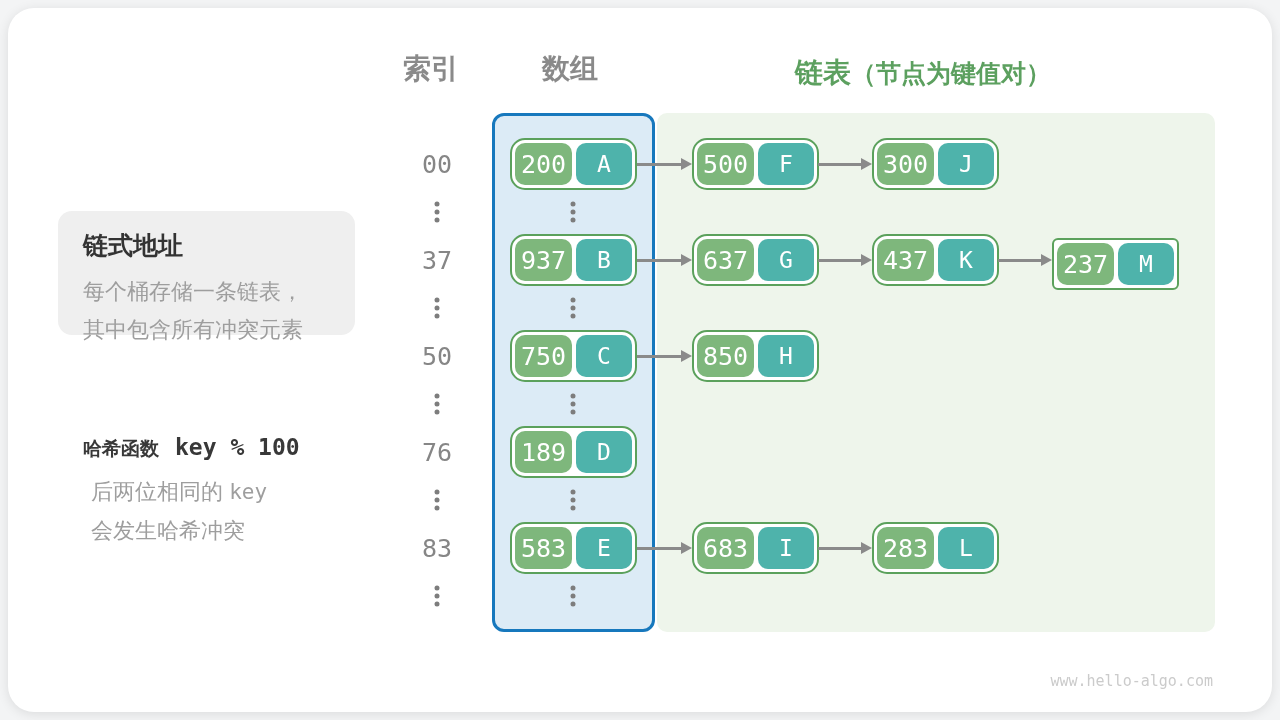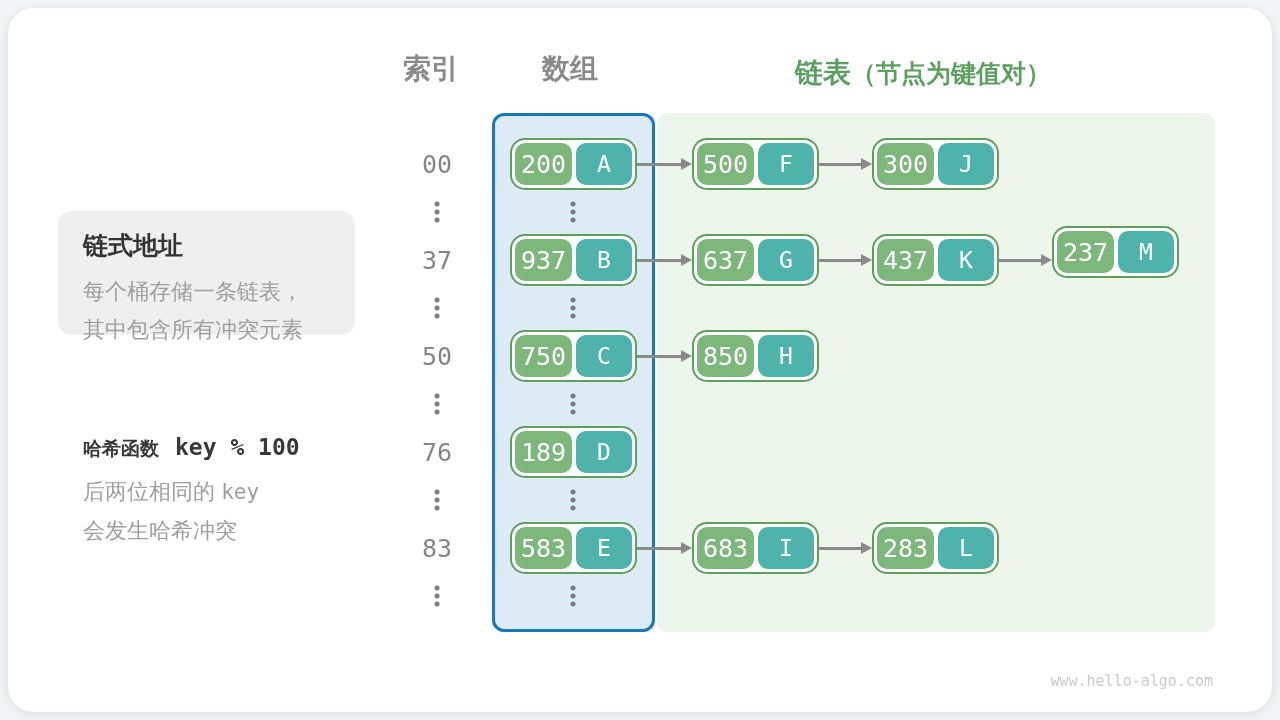--- a/index.html
+++ b/index.html
@@ -17,21 +17,21 @@
 
   
   .info-box{background:var(--box-bg);border-radius:14px;}
   .info-title{font-size:25px;font-weight:bold;color:#333333;white-space:nowrap;}
   .info-line{font-size:22px;color:var(--text-gray);white-space:nowrap;}
 
   
   .hash-title{display:flex;align-items:baseline;gap:16px;white-space:nowrap;}
   .hash-title .zh{font-size:19px;font-weight:bold;color:var(--text-dark);}
   .hash-title .code{font-family:"DejaVu Sans Mono",monospace;font-size:23px;font-weight:bold;color:var(--text-dark);}
-  .hash-line{font-size:22px;color:var(--text-gray);white-space:nowrap;}
+  .hash-line{font-size:22px;color:var(--text-gray);white-space:nowrap;margin-left:8px;}
   .hash-line .code{font-family:"DejaVu Sans Mono",monospace;font-size:21px;}
 
   
   .array-region{background:var(--array-bg);border:3px solid var(--array-border);border-radius:12px;box-sizing:border-box;}
   .list-region{background:var(--list-bg);border-radius:10px;}
 
   
   .index-label{font-family:"DejaVu Sans Mono",monospace;font-size:25px;color:var(--index-gray);white-space:nowrap;}
   .vdots{display:flex;flex-direction:column;gap:3px;align-items:center;}
   .vdots .dot{width:5px;height:5px;border-radius:50%;background:#7d7d7d;}
@@ -108,21 +108,21 @@
         <div class="cell val">G</div>
       </div>
       <div class="abs arrow-line" style="left: 818px; top: 258.5px; width: 45px;"></div>
       <div class="abs arrow-head" style="left: 861px; top: 254px;"></div>
       <div class="abs hash-node" style="left: 872px; top: 234px; justify-content: flex-end;">
         <div class="cell key">437</div>
         <div class="cell val">K</div>
       </div>
       <div class="abs arrow-line" style="left: 998px; top: 258.5px; width: 45px;"></div>
       <div class="abs arrow-head" style="left: 1041px; top: 254px;"></div>
-      <div class="abs hash-node" style="left: 1052px; top: 226px;">
+      <div class="abs hash-node" style="left: 1052px; top: 238px; border-radius: 6px;">
         <div class="cell key">237</div>
         <div class="cell val">M</div>
       </div>
       <div class="abs index-label center" style="left: 437px; top: 356px;">50</div>
       <div class="abs hash-node" style="left: 510px; top: 330px;">
         <div class="cell key">750</div>
         <div class="cell val">C</div>
       </div>
       <div class="abs arrow-line" style="left: 637px; top: 354.5px; width: 46px;"></div>
       <div class="abs arrow-head" style="left: 681px; top: 350px;"></div>

